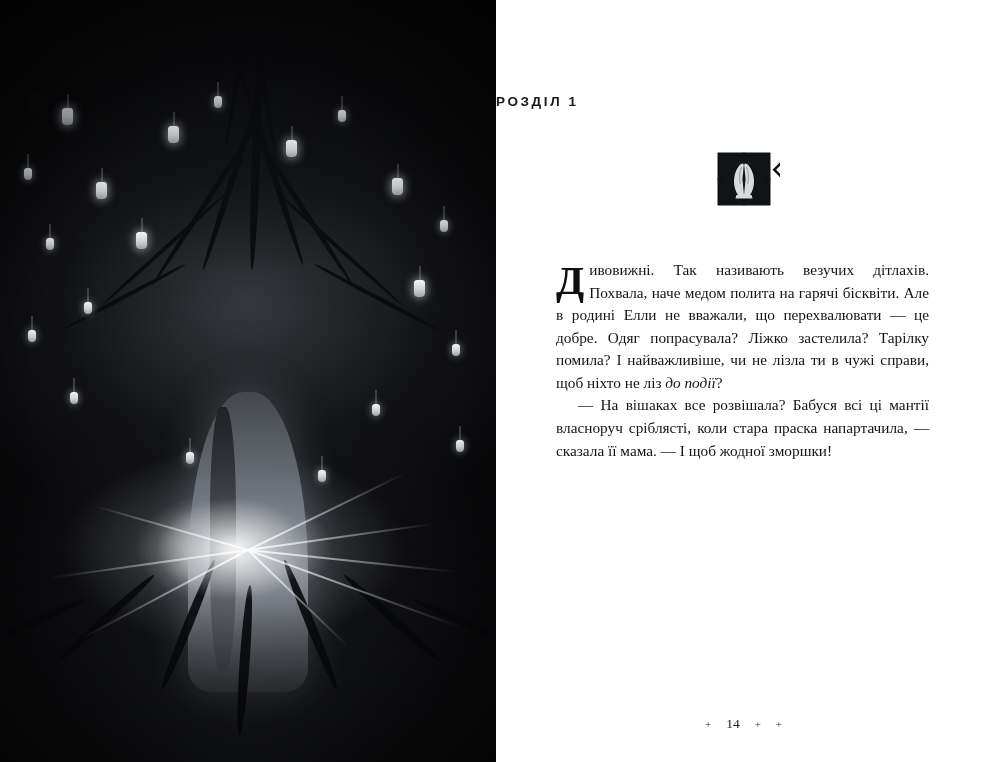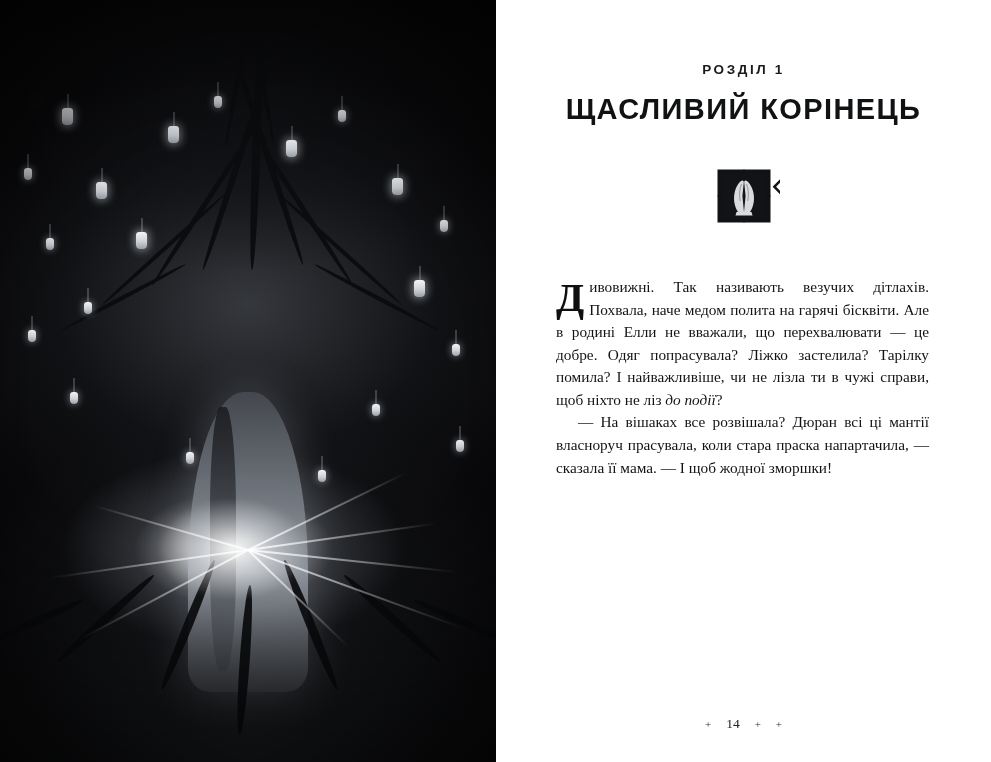--- a/index.html
+++ b/index.html
@@ -140,22 +140,21 @@
 
   
   .page-right {
     position: relative;
     width: 495px;
     height: 762px;
     background: #ffffff;
     color: #17181a;
   }
   .chapter-head {
-    text-align: center;
-    padding-top: 62px;
+    padding-top: 94px;
   }
   .chapter-num {
     font-family: "Liberation Sans", sans-serif;
     font-size: 13.5px;
     letter-spacing: 2.6px;
     font-weight: 700;
     color: #1a1b1d;
   }
   .chapter-title {
     margin-top: 16px;
@@ -282,21 +281,20 @@
       <div class="lantern small" style="left:318px; top:470px;"></div>
 
       <div class="vignette"></div>
     </div>
   </div>
 
   <div class="page-right">
 
     <div class="chapter-head">
       <div class="chapter-num">РОЗДІЛ 1</div>
-      <div class="chapter-title">ЩАСЛИВИЙ КОРІНЕЦЬ</div>
 
       <div class="ornament-wrap">
         <svg width="72" height="72" viewBox="0 0 72 72" aria-hidden="true">
           <rect x="10" y="10" width="52" height="52" fill="#111214" stroke="#111214" stroke-width="1"></rect>
           <rect x="36" y="4" width="40" height="40" transform="rotate(45 36 36)" x2="0" fill="none" stroke="#111214" stroke-width="2.5" style="transform-origin:center;"></rect>
           <g transform="translate(36,36)">
             <polygon points="0,-25 25,0 0,25 -25,0" fill="none" stroke="#111214" stroke-width="2.4"></polygon>
           </g>
           <rect x="14" y="14" width="44" height="44" fill="#121316"></rect>
           <g fill="#d8dadd">
@@ -307,21 +305,21 @@
           <g fill="none" stroke="#8c9097" stroke-width="0.9">
             <path d="M33.6 24 C31.6 28 31 35 32.2 41"></path>
             <path d="M38.4 24 C40.4 28 41 35 39.8 41"></path>
           </g>
         </svg>
       </div>
     </div>
 
     <div class="body-text">
       <p class="first"><span class="dropcap">Д</span><span>ивовижні. Так називають везучих дітлахів. Похвала, наче медом полита на гарячі бісквіти. Але в родині Елли не вважали, що перехвалювати — це добре. Одяг попрасувала? Ліжко застелила? Тарілку помила? І найважливіше, чи не лізла ти в чужі справи, щоб ніхто не ліз <em>до події</em>?</span></p>
-      <p>— На вішаках все розвішала? Дюран всі ці мантії власноруч прасувала, коли стара праска напартачила, — сказала її мама. — І щоб жодної зморшки!</p>
+      <p>— На вішаках все розвішала? Бабуся всі ці мантії власноруч сріблясті, коли стара праска напартачила, — сказала її мама. — І щоб жодної зморшки!</p>
     </div>
 
     <div class="folio">
       <span class="dot">+</span>
       <span class="num">14</span>
       <span class="dot">+</span>
       <span class="dot">+</span>
     </div>
 
   </div>

